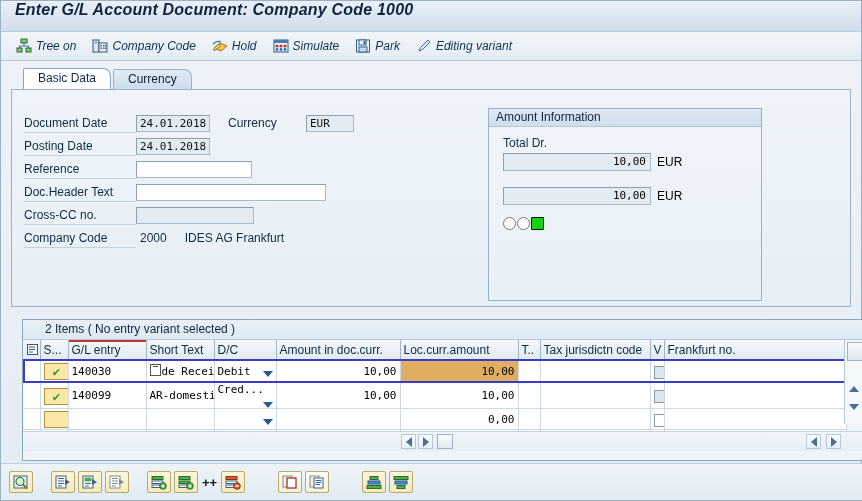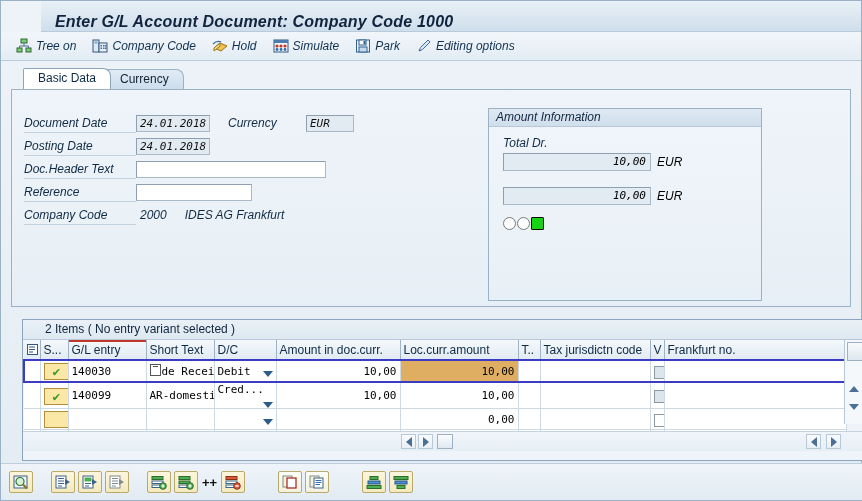--- a/index.html
+++ b/index.html
@@ -15,23 +15,22 @@
     background:linear-gradient(180deg,#eef3f8 0%,#e4ecf3 100%);
     box-sizing:border-box;
     border:1px solid #9bb2c6;
   }
 
   
   .titlebar{
     height:30px;
     background:linear-gradient(180deg,#e9f0f7 0%,#dbe6f0 55%,#cfdeec 100%);
     border-bottom:1px solid #b9cbdb;
-    display:flex;align-items:flex-end;
+    display:flex;align-items:flex-start;
     padding-left:14px;
-    margin-left:40px;
   }
   .titlebar .title{
     font-weight:bold;font-style:italic;
     font-size:16px;color:#10243d;
     letter-spacing:0.2px;
     white-space:nowrap;
   }
 
   
   .toolbar{
@@ -46,21 +45,21 @@
     height:22px;padding:0 6px;
     border:1px solid transparent;border-radius:2px;
     font-size:12px;color:#11314f;white-space:nowrap;cursor:default;
   }
   .tbtn .lbl{line-height:1;font-style:italic;}
   .ico{display:inline-block;width:16px;height:16px;position:relative;flex:0 0 16px;}
 
   
   .tabstrip{
     position:relative;margin:8px 0 0 22px;height:20px;
-    display:flex;align-items:flex-end;
+    display:flex;align-items:flex-end;gap:8px;
   }
   .tab{
     position:relative;height:19px;line-height:18px;
     padding:0 14px 0 14px;
     font-size:12px;color:#123;
     border:1px solid #9bb2c6;border-bottom:none;
     border-radius:2px 8px 0 0;
     margin-right:-6px;
     background:linear-gradient(180deg,#e2ebf4 0%,#cddded 100%);
     cursor:default;white-space:nowrap;
@@ -71,21 +70,20 @@
     border-color:#8aa5bd;
     color:#0d2a47;
   }
 
   
   .formwrap{
     position:relative;margin:0 10px 0 10px;height:218px;
     background:linear-gradient(180deg,#eef4f9 0%,#e7eff6 100%);
     border:1px solid #9bb2c6;
     box-sizing:border-box;
-    font-style:italic;
   }
   .fieldrows{position:absolute;left:12px;top:22px;}
   .frow{display:flex;align-items:center;height:22px;margin-bottom:1px;}
   .flabel{
     width:112px;font-size:12px;color:#102a44;
     border-bottom:1px solid #c3d2de;height:20px;line-height:20px;
     box-sizing:border-box;
   }
   .inp{
     height:17px;box-sizing:border-box;
@@ -346,21 +344,21 @@
     </div>
 
     <div class="tbtn">
       <span class="ico">
         <svg width="16" height="16" viewBox="0 0 16 16">
           <path d="M3 13 L4.5 9.5 L12 2 L14 4 L6.5 11.5 Z" fill="#dbe7f2" stroke="#3f6fa5"></path>
           <path d="M12 2 L14 4" stroke="#3f6fa5"></path>
           <path d="M3 13 L4.5 12.5 L3.5 11.5 Z" fill="#555"></path>
         </svg>
       </span>
-      <span class="lbl">Editing options</span>
+      <span class="lbl">Editing variant</span>
     </div>
   </div>
 
   <div class="tabstrip">
     <div class="tab active">
       <span>Basic Data</span>
     </div>
     <div class="tab">
       <span>Currency</span>
     </div>
@@ -376,29 +374,33 @@
         <div class="plain" style="width:78px;padding-left:18px">Currency</div>
         <div class="inp ro" style="width:48px">EUR</div>
       </div>
 
       <div class="frow">
         <div class="flabel">Posting Date</div>
         <div class="inp ro" style="width:74px">24.01.2018</div>
       </div>
 
       <div class="frow">
+        <div class="flabel">Reference</div>
+        <div class="inp" style="width:116px"></div>
+      </div>
+
+      <div class="frow">
         <div class="flabel">Doc.Header Text</div>
         <div class="inp" style="width:190px"></div>
       </div>
 
       <div class="frow">
-        <div class="flabel">Reference</div>
-        <div class="inp" style="width:116px"></div>
-      </div>
-
+        <div class="flabel">Cross-CC no.</div>
+        <div class="inp ro" style="width:118px"></div>
+      </div>
 
       <div class="frow">
         <div class="flabel">Company Code</div>
         <div class="plain">2000</div>
         <div class="plain" style="padding-left:18px">IDES AG Frankfurt</div>
       </div>
 
     </div>
 
     <div class="amtpanel">

